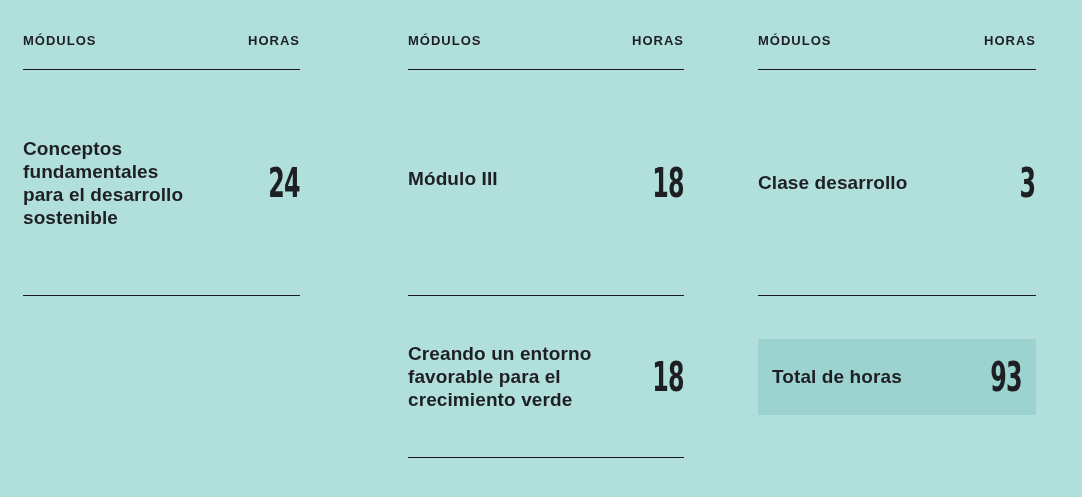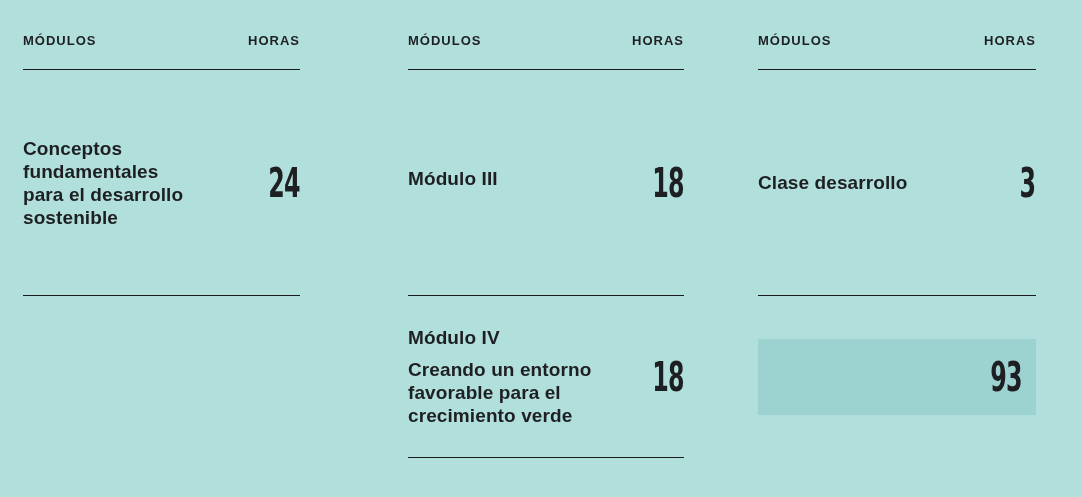--- a/index.html
+++ b/index.html
@@ -106,21 +106,20 @@
       <div class="row">
         <div class="row-text">
           <div class="module-title">Módulo III</div>
         </div>
         <span class="hours-num">18</span>
       </div>
     </div>
     <div class="sec-2 ruled">
       <div class="row">
         <div class="row-text">
-          <div class="module-title">Módulo IV</div>
           <div class="module-desc">Creando un entorno
 favorable para el
 crecimiento verde</div>
         </div>
         <span class="hours-num">18</span>
       </div>
     </div>
   </div>
 
   <div class="col col-3">
@@ -131,18 +130,19 @@
     <div class="sec-1">
       <div class="row">
         <div class="row-text">
           <div class="module-desc">Clase desarrollo</div>
         </div>
         <span class="hours-num">3</span>
       </div>
     </div>
     <div class="sec-2">
       <div class="total-box">
+        <span class="total-label">Total de horas</span>
         <span class="hours-num">93</span>
       </div>
     </div>
   </div>
 
 </div>
 
 </body></html>

